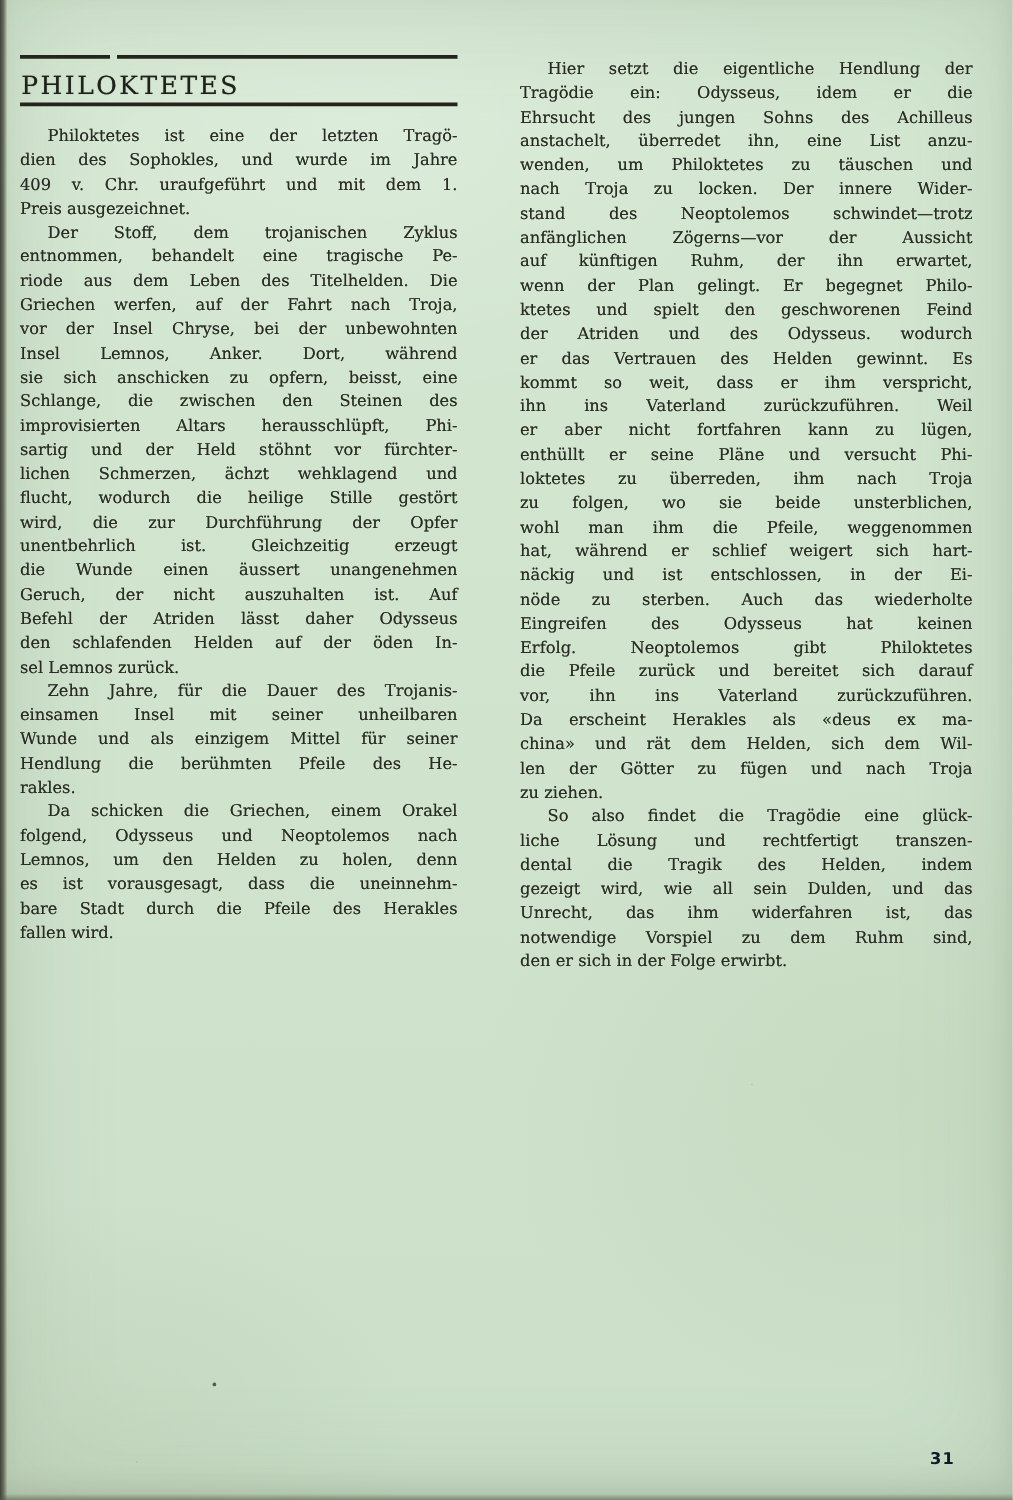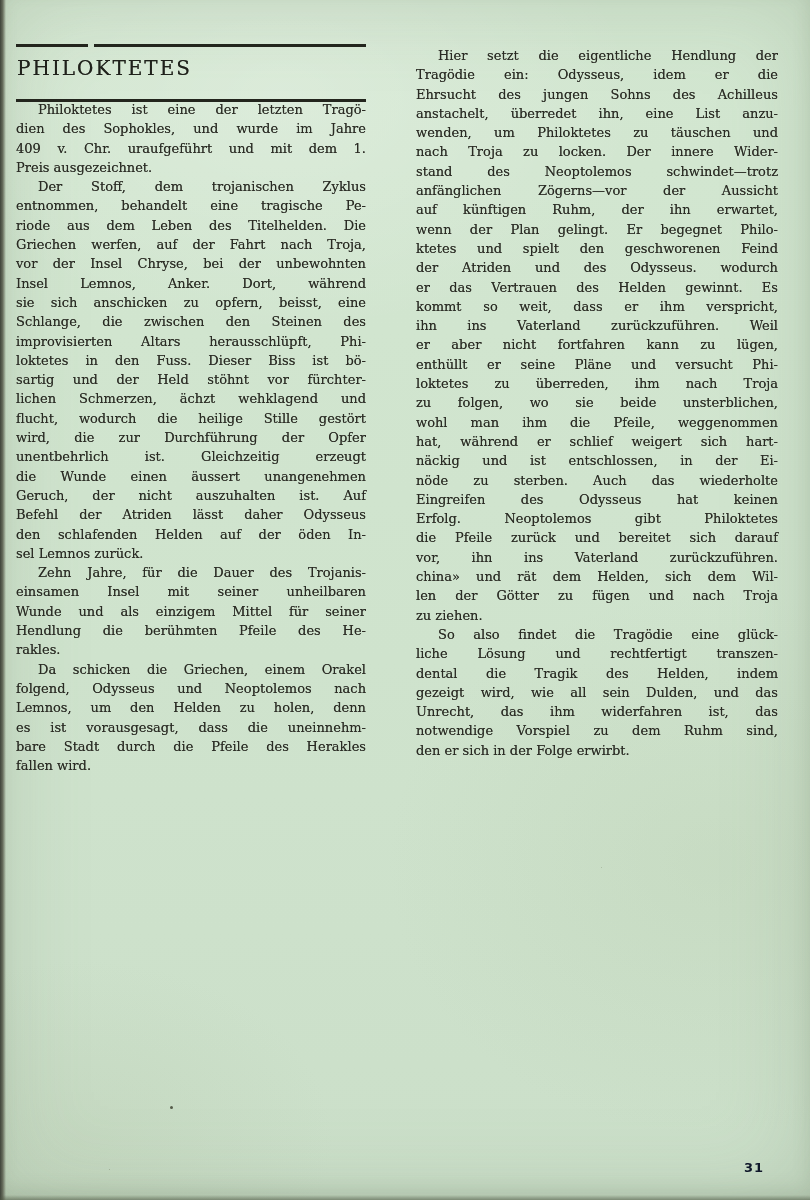--- a/index.html
+++ b/index.html
@@ -38,21 +38,21 @@
   .rule {
     height: 3px; background: #23251d;
   }
   .rule.top {
     background: linear-gradient(to right,
       #23251d 0, #23251d 72px, rgba(0,0,0,0) 72px, rgba(0,0,0,0) 78px,
       #23251d 78px, #23251d 100%);
   }
   .page-title {
     font-size: 20px; letter-spacing: 2px; font-weight: normal;
-    color: #1f211b; margin: 0; padding: 9px 0 19px 1px;
+    color: #1f211b; margin: 0; padding: 9px 0 2px 1px;
     text-shadow: 0 0 0.6px rgba(31,33,27,0.7);
   }
   .column { position: absolute; font-size: 13px; }
   #left-col  { left: 16px;  top: 100px; width: 350px; }
   #right-col { left: 416px; top: 46px;  width: 362px; }
   .para { margin: 0; }
   .line {
     height: 19.3px; line-height: 19.3px;
     text-align: justify; text-align-last: justify;
     white-space: normal; overflow: visible;
@@ -91,21 +91,20 @@
     <div class="para">
       <div class="line first">Der Stoff, dem trojanischen Zyklus</div>
       <div class="line">entnommen, behandelt eine tragische Pe-</div>
       <div class="line">riode aus dem Leben des Titelhelden. Die</div>
       <div class="line">Griechen werfen, auf der Fahrt nach Troja,</div>
       <div class="line">vor der Insel Chryse, bei der unbewohnten</div>
       <div class="line">Insel Lemnos, Anker. Dort, während</div>
       <div class="line">sie sich anschicken zu opfern, beisst, eine</div>
       <div class="line">Schlange, die zwischen den Steinen des</div>
       <div class="line">improvisierten Altars herausschlüpft, Phi-</div>
-      <div class="line">loktetes in den Fuss. Dieser Biss ist bö-</div>
       <div class="line">sartig und der Held stöhnt vor fürchter-</div>
       <div class="line">lichen Schmerzen, ächzt wehklagend und</div>
       <div class="line">flucht, wodurch die heilige Stille gestört</div>
       <div class="line">wird, die zur Durchführung der Opfer</div>
       <div class="line">unentbehrlich ist. Gleichzeitig erzeugt</div>
       <div class="line">die Wunde einen äussert unangenehmen</div>
       <div class="line">Geruch, der nicht auszuhalten ist. Auf</div>
       <div class="line">Befehl der Atriden lässt daher Odysseus</div>
       <div class="line">den schlafenden Helden auf der öden In-</div>
       <div class="line lastline">sel Lemnos zurück.</div>
@@ -148,20 +147,21 @@
       <div class="line">loktetes zu überreden, ihm nach Troja</div>
       <div class="line">zu folgen, wo sie beide unsterblichen,</div>
       <div class="line">wohl man ihm die Pfeile, weggenommen</div>
       <div class="line">hat, während er schlief weigert sich hart-</div>
       <div class="line">näckig und ist entschlossen, in der Ei-</div>
       <div class="line">nöde zu sterben. Auch das wiederholte</div>
       <div class="line">Eingreifen des Odysseus hat keinen</div>
       <div class="line">Erfolg. Neoptolemos gibt Philoktetes</div>
       <div class="line">die Pfeile zurück und bereitet sich darauf</div>
       <div class="line">vor, ihn ins Vaterland zurückzuführen.</div>
+      <div class="line">Da erscheint Herakles als «deus ex ma-</div>
       <div class="line">china» und rät dem Helden, sich dem Wil-</div>
       <div class="line">len der Götter zu fügen und nach Troja</div>
       <div class="line lastline">zu ziehen.</div>
     </div>
     <div class="para">
       <div class="line first">So also findet die Tragödie eine glück-</div>
       <div class="line">liche Lösung und rechtfertigt transzen-</div>
       <div class="line">dental die Tragik des Helden, indem</div>
       <div class="line">gezeigt wird, wie all sein Dulden, und das</div>
       <div class="line">Unrecht, das ihm widerfahren ist, das</div>

